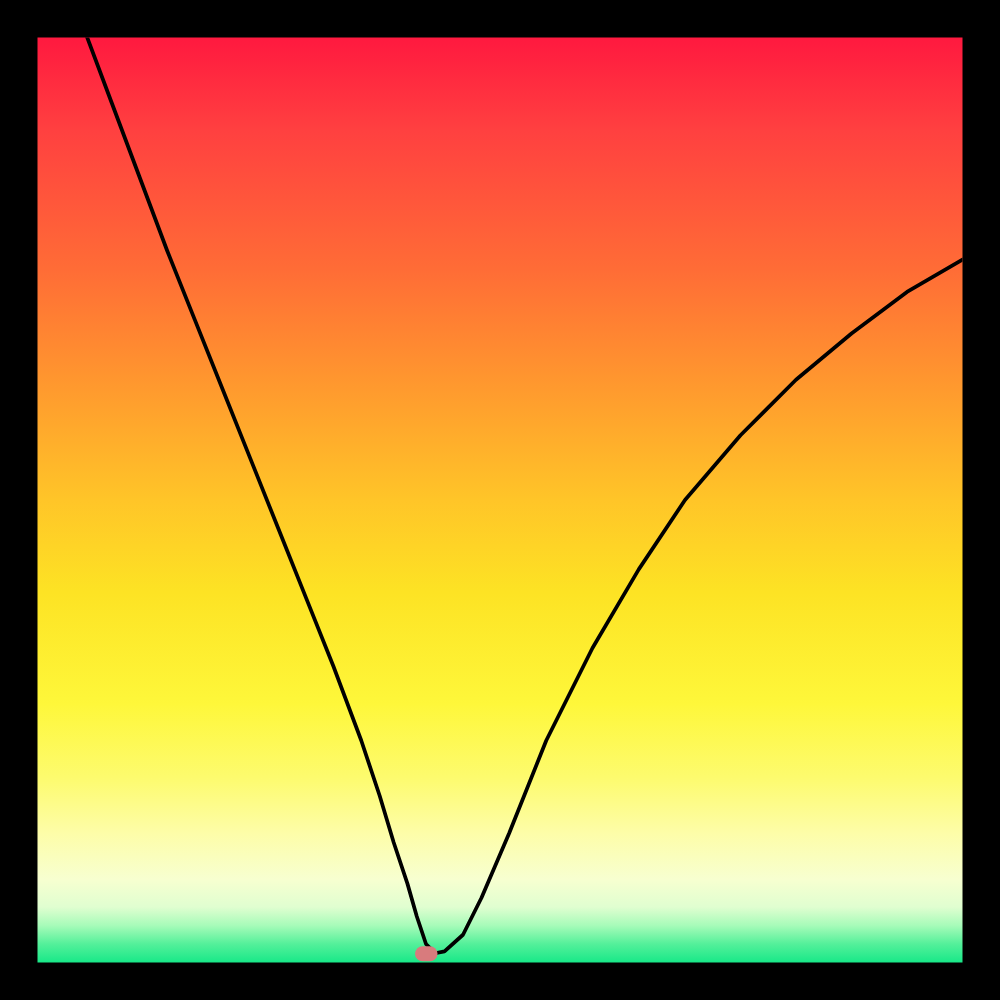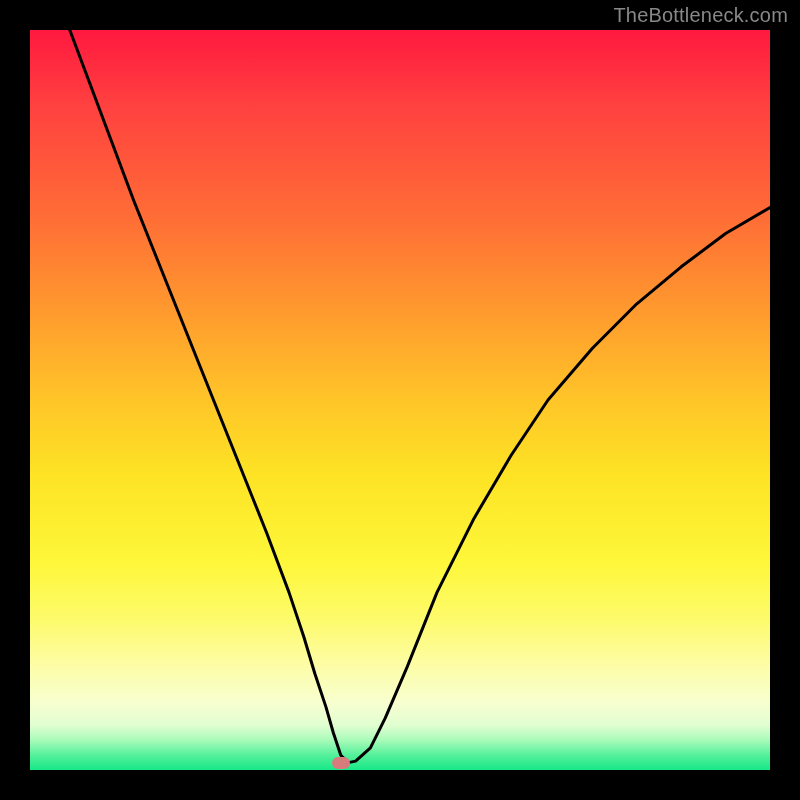--- a/index.html
+++ b/index.html
@@ -71,14 +71,13 @@
 </head>
 <body>
 
 <div class="frame">
   <div class="plot-area">
     <svg class="curve-svg" viewBox="0 0 740 740" preserveAspectRatio="none">
       <path id="curve-path" fill="none" stroke="#000000" stroke-width="3" stroke-linecap="round" stroke-linejoin="round" d="M0.00 -111.00 L14.80 -66.60 L37.00 -7.40 L59.20 51.80 L81.40 111.00 L103.60 170.20 L125.80 225.70 L148.00 281.20 L170.20 336.70 L192.40 392.20 L214.60 447.70 L236.80 503.20 L259.00 562.40 L273.80 606.80 L284.90 643.80 L296.00 677.10 L303.40 703.00 L310.80 725.20 L318.20 732.60 L325.60 731.12 L340.40 717.80 L355.20 688.20 L377.40 636.40 L407.00 562.40 L444.00 488.40 L481.00 425.50 L518.00 370.00 L562.40 318.20 L606.80 273.80 L651.20 236.80 L695.60 203.50 L740.00 177.60"></path>
     </svg>
     <div id="marker" class="marker" style="left: 310.8px; top: 732.6px; background: rgb(216, 123, 125);"></div>
   </div>
-  <div class="watermark">TheBottleneck.com</div>
 </div>
 
 </body></html>

